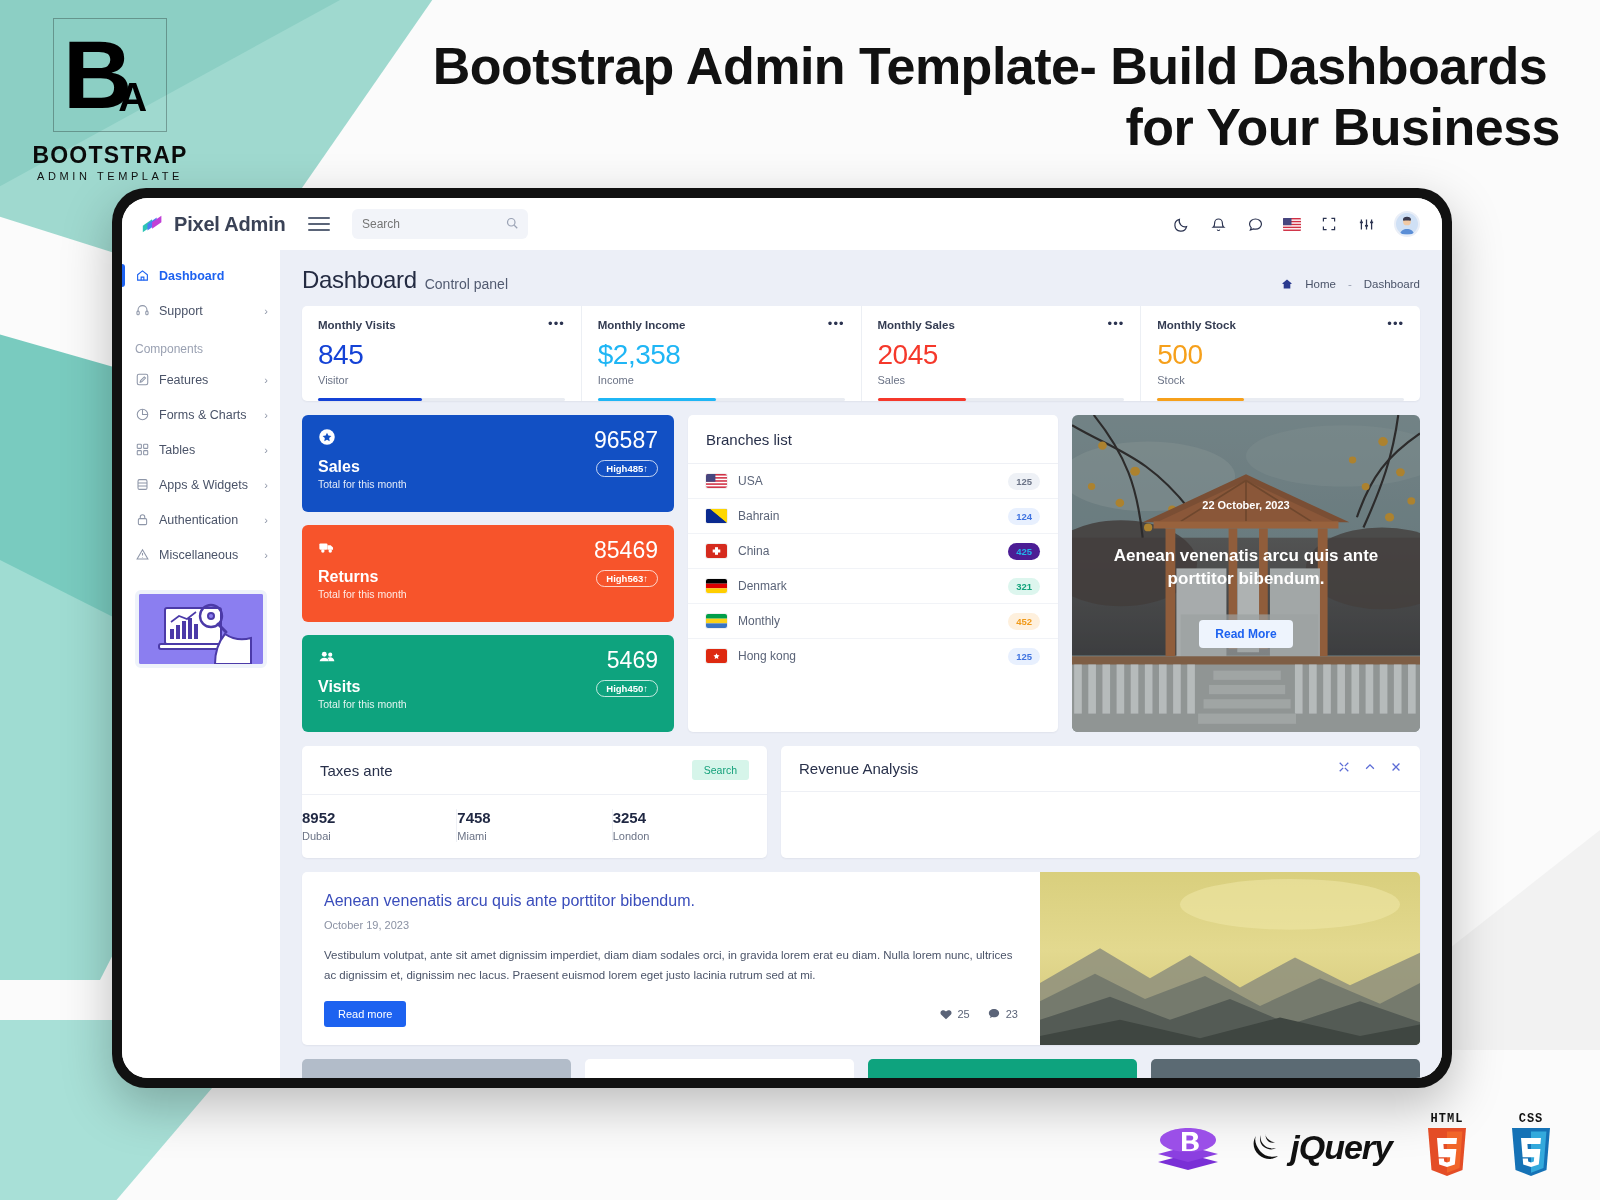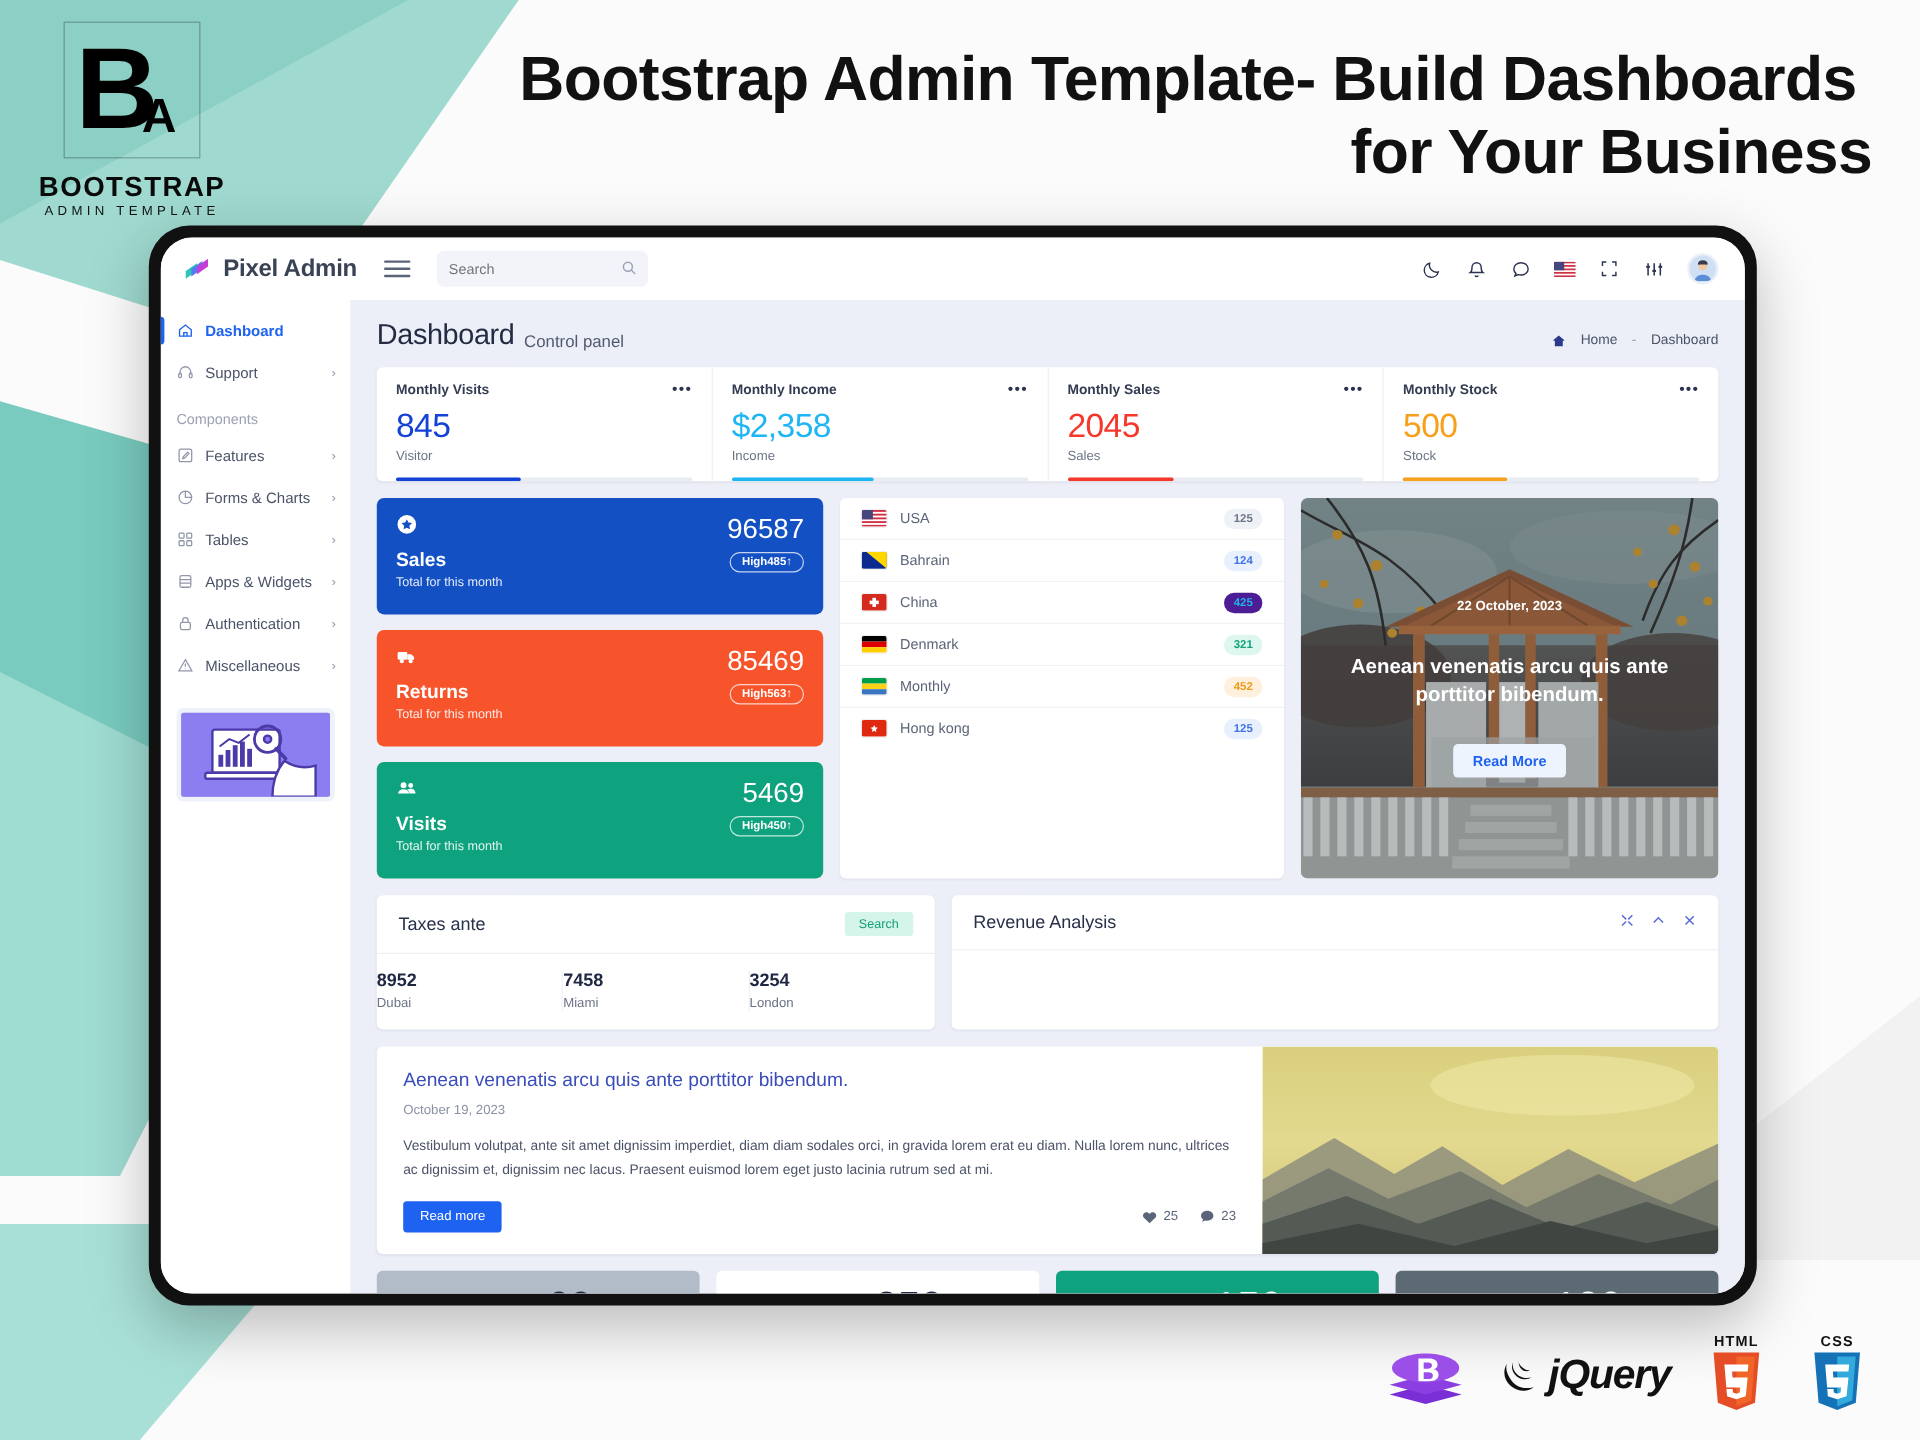--- a/index.html
+++ b/index.html
@@ -61,21 +61,20 @@
     text-align: center; font-weight: 700; font-size: 52px; line-height: 1.18;
     color: #111; letter-spacing: -0.5px;
   }
   .promo-title .l2 { display:block; text-align:right; }
 
   
   .tablet {
     position: absolute; left: 112px; top: 188px; width: 1340px; height: 900px;
     background: #111; border-radius: 34px; padding: 10px; z-index: 5;
     box-shadow: 0 18px 50px rgba(0,0,0,.25);
-    margin-left: 12px;
   }
   .screen {
     width: 100%; height: 100%; background: #fff; border-radius: 26px; overflow: hidden;
     display: flex; flex-direction: column;
   }
 
   
   .topbar {
     height: 52px; background:#fff; display:flex; align-items:center; flex: 0 0 52px;
     padding: 0 22px 0 18px;
@@ -208,21 +207,21 @@
   .social { flex:1; height: 60px; border-radius:5px; display:flex; align-items:center; justify-content:center; gap:22px; overflow:hidden; position:relative; }
   .social-num { font-size:34px; font-weight:400; }
   .social-ic { width:30px; height:30px; display:flex; align-items:center; justify-content:center; }
 
   
   .tech { position:absolute; right: 40px; bottom: 18px; display:flex; align-items:center; gap:26px; z-index:6; }
   .bs-logo { width:72px; height:62px; }
   .jq { display:flex; align-items:center; gap:6px; }
   .jq-text { font-family:"Liberation Sans", sans-serif; font-style:italic; font-weight:700; font-size:34px; color:#111; letter-spacing:-1px; }
   .h5, .c3 { width:58px; text-align:center; }
-  .h5-cap { font-family:Liberation Sans, sans-serif; font-weight:700; font-size:12px; letter-spacing:1px; color:#111; }
+  .h5-cap { font-family:Liberation Mono, monospace; font-weight:700; font-size:12px; letter-spacing:1px; color:#111; }
 </style>
 </head>
 <body>
 
 <div class="promo-bg">
   <div class="tri-a"></div>
   <div class="tri-b"></div>
   <div class="tri-c"></div>
   <div class="tri-d"></div>
   <div class="tri-e"></div>
@@ -537,20 +536,21 @@
                     </svg>
               </span>
               <div class="tile-name">Visits</div>
               <div class="tile-sub">Total for this month</div>
               <div class="tile-num">5469</div>
               <div class="tile-badge">High450↑</div>
             </div>
           </div>
 
           <div class="col-branches">
+            <div class="branches-head">Branches list</div>
 
             <div class="branch-row">
               <span class="branch-flag">
                 <svg width="21" height="14" viewBox="0 0 21 14">
                       <rect width="21" height="14" fill="#fff"></rect>
                       <g fill="#d02f44">
                         <rect y="0" width="21" height="1.55"></rect>
                         <rect y="3.1" width="21" height="1.55"></rect>
                         <rect y="6.2" width="21" height="1.55"></rect>
                         <rect y="9.3" width="21" height="1.55"></rect>

